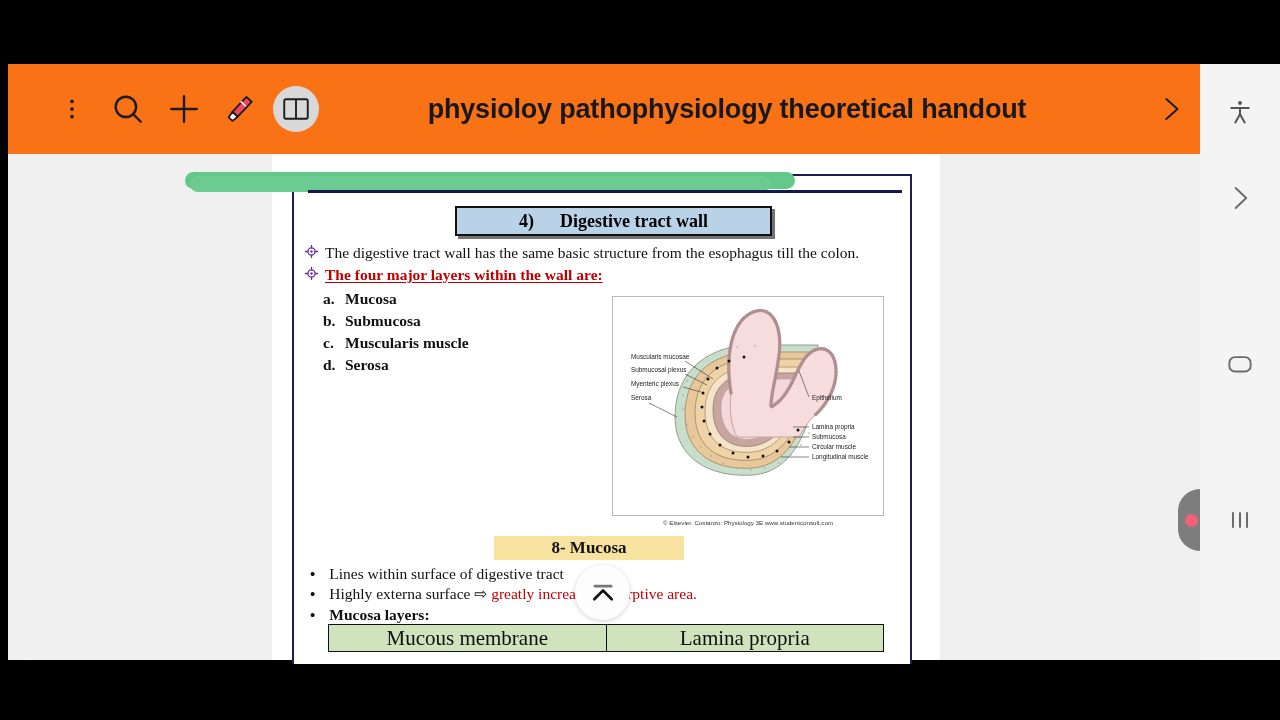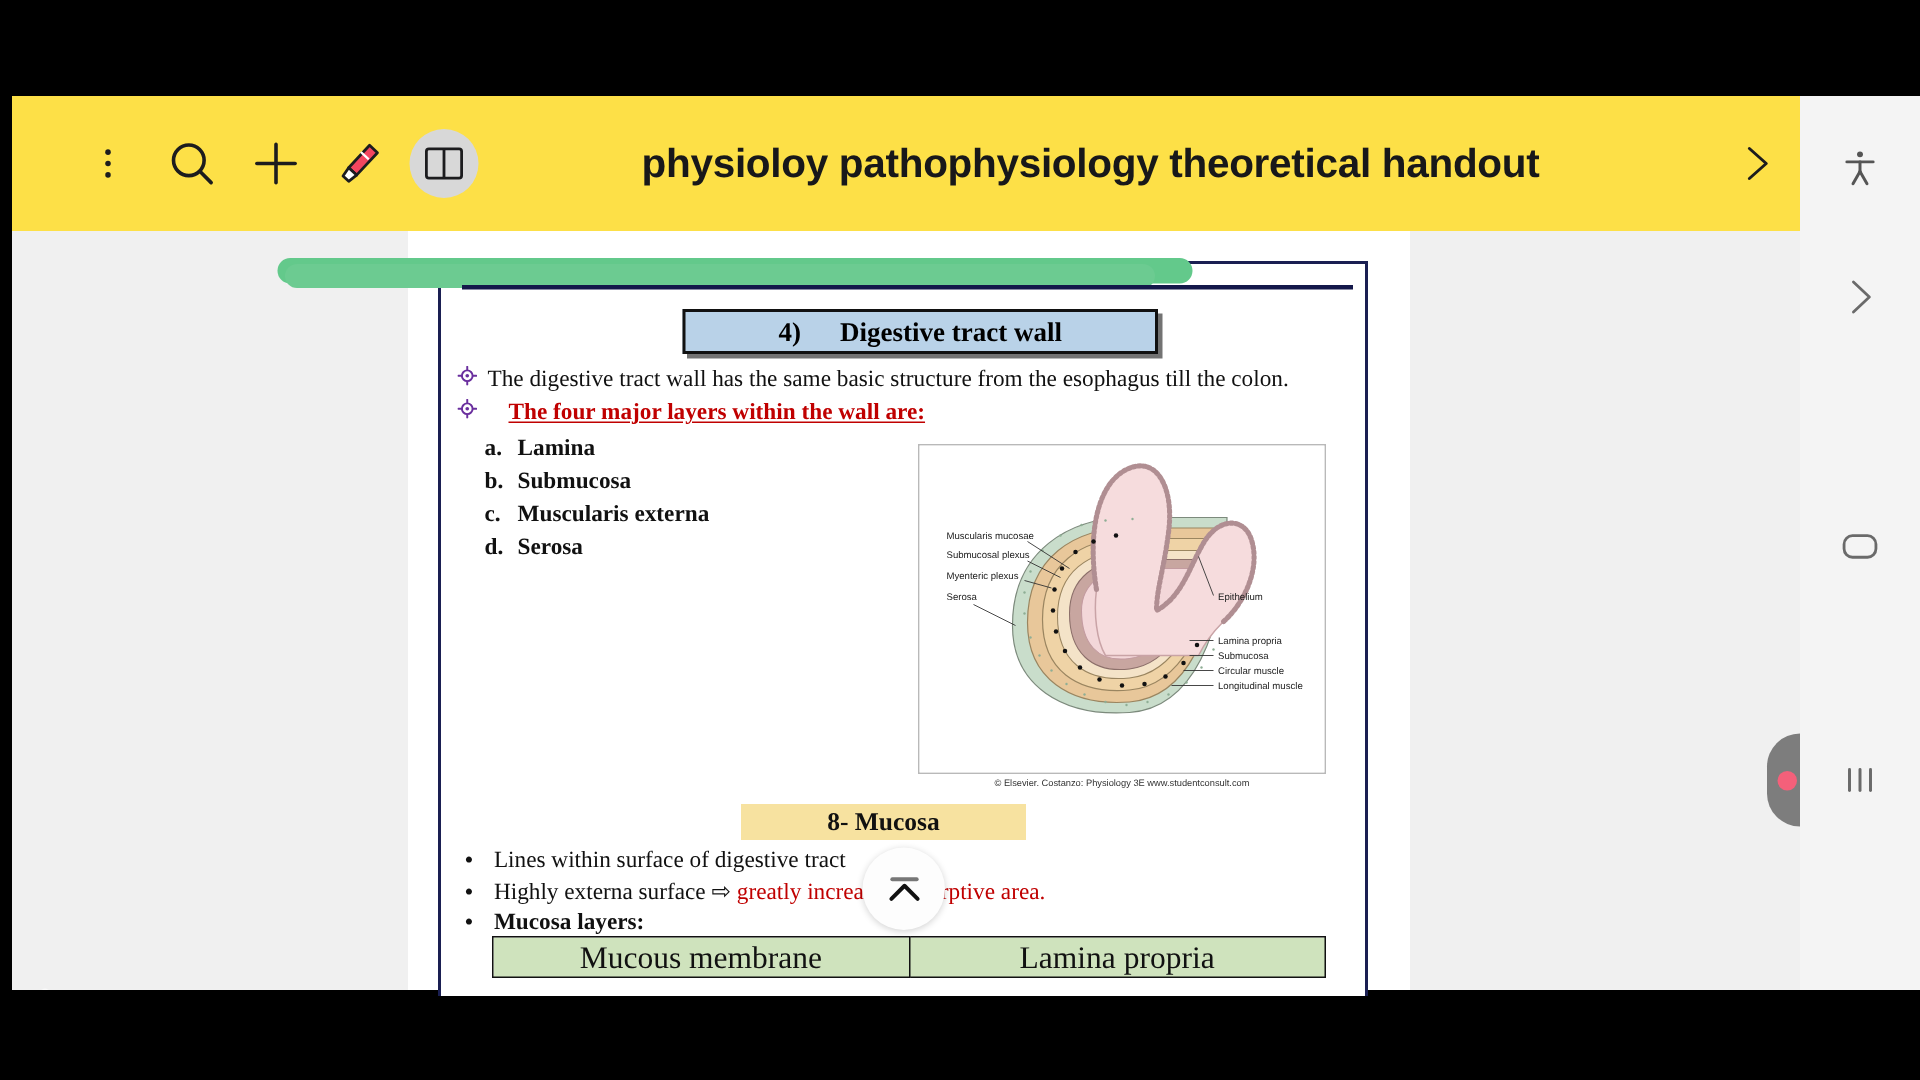--- a/index.html
+++ b/index.html
@@ -9,21 +9,21 @@
     font-family: "Liberation Sans", sans-serif;
     overflow: hidden;
   }
   #screen { position: relative; width: 1280px; height: 720px; background: #000; }
 
   
 
   
   #toolbar {
     position: absolute; left: 8px; top: 64px; width: 1192px; height: 90px;
-    background: #fde047;
+    background: #f97316;
     display: flex; align-items: center;
   }
   .tb-icons { display: flex; align-items: center; gap: 0px; padding-left: 36px; }
   .tb-btn {
     width: 56px; height: 56px; display: flex; align-items: center; justify-content: center;
     cursor: pointer; position: relative;
   }
   .tb-btn.circled::before {
     content:""; position:absolute; width:46px; height:46px; border-radius:50%;
     background:#d8d8d8; left:50%; top:50%; transform:translate(-50%,-50%);
@@ -97,21 +97,21 @@
   .body-text {
     font-family: "Liberation Serif", serif;
     font-size: 15.5px; color: #111;
   }
 
   .target-bullet {
     display:inline-block; width:13px; height:13px; position:relative; vertical-align:-1px;
   }
 
   #line1 { position:absolute; left:305px; top:244px; width:600px; display:flex; align-items:flex-start; gap:7px; z-index:6;}
-  #line2 { position:absolute; left:305px; top:266px; width:600px; display:flex; align-items:flex-start; gap:21px; z-index:6;}
+  #line2 { position:absolute; left:305px; top:266px; width:600px; display:flex; align-items:flex-start; gap:7px; z-index:6;}
   #line2 .t {
     color:#c00000; font-weight:700; text-decoration: underline;
     text-decoration-color:#c00000; text-underline-offset:2px;
     font-family:"Liberation Serif", serif; font-size:15.5px;
   }
 
   #layer-list { position:absolute; left:323px; top:288px; z-index:6; }
   .layer-item {
     font-family:"Liberation Serif", serif; font-weight:700; font-size:15.5px; color:#111;
     line-height: 22px; display:flex; gap:8px;
@@ -286,29 +286,29 @@
         <circle cx="8" cy="8" r="1.5" fill="#6a2f9e"></circle>
         <path d="M8 0.6 V3.4 M8 12.6 V15.4 M0.6 8 H3.4 M12.6 8 H15.4" stroke="#6a2f9e" stroke-width="1.6" stroke-linecap="round"></path>
       </svg>
     </span>
     <span class="t">The four major layers within the wall are:</span>
   </div>
 
   <div id="layer-list">
     <div class="layer-item">
       <span class="lbl">a.</span>
-      <span>Lamina</span>
+      <span>Mucosa</span>
     </div>
     <div class="layer-item">
       <span class="lbl">b.</span>
       <span>Submucosa</span>
     </div>
     <div class="layer-item">
       <span class="lbl">c.</span>
-      <span>Muscularis externa</span>
+      <span>Muscularis muscle</span>
     </div>
     <div class="layer-item">
       <span class="lbl">d.</span>
       <span>Serosa</span>
     </div>
   </div>
 
   <div id="figure">
     <svg width="270" height="218" viewBox="0 0 270 218">
       <rect x="0" y="0" width="270" height="218" fill="#ffffff"></rect>

